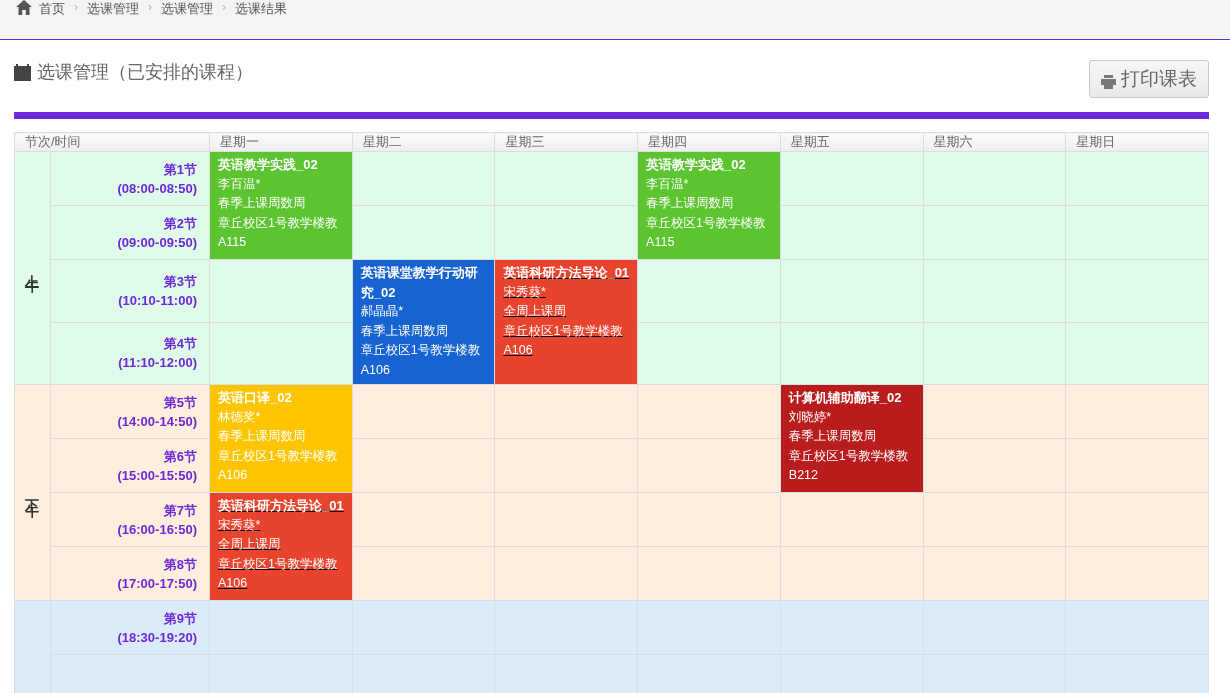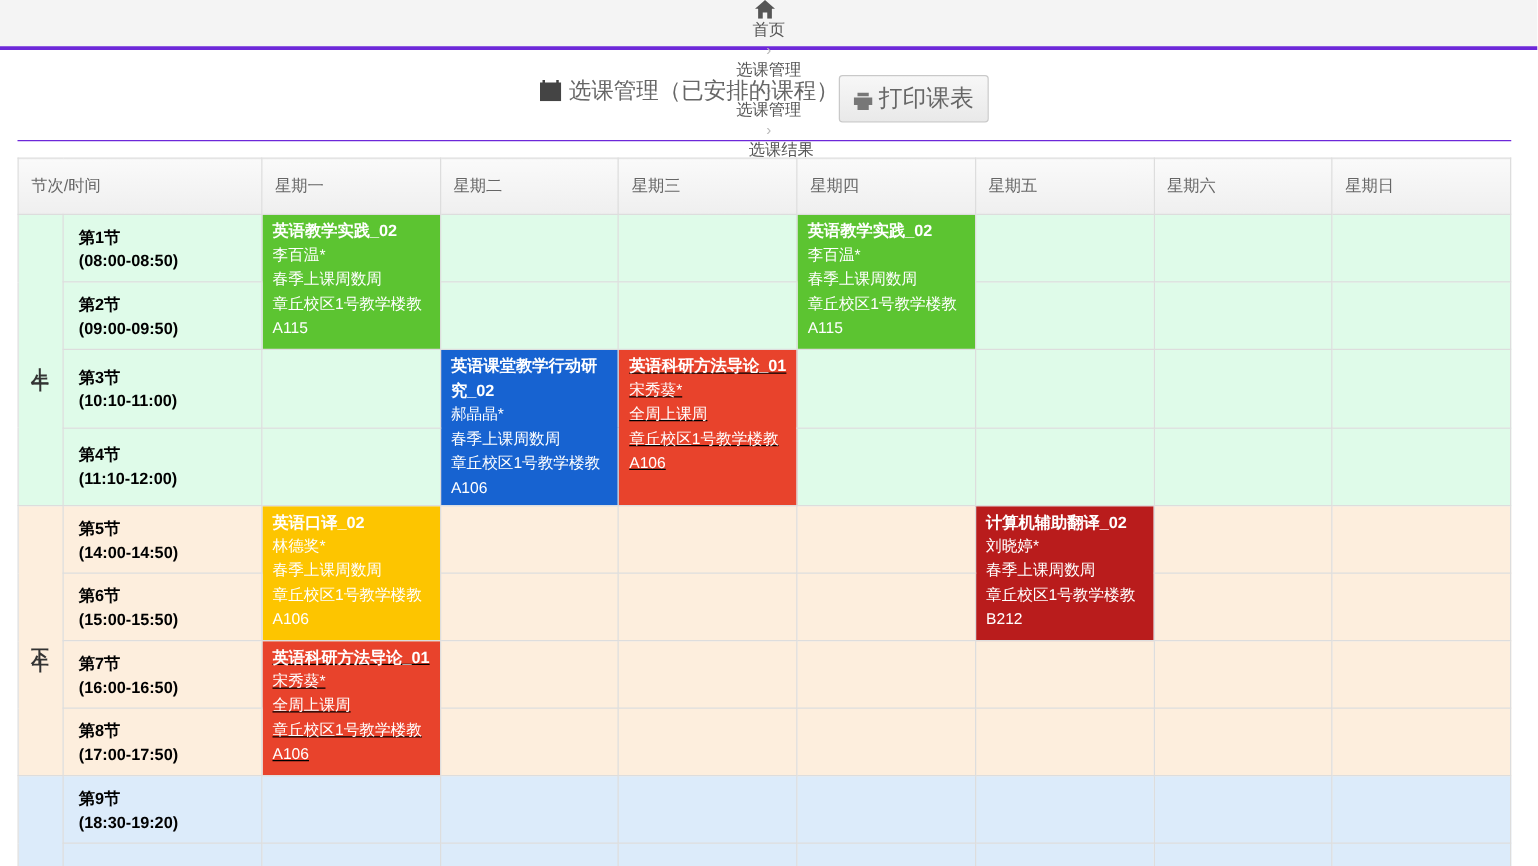--- a/index.html
+++ b/index.html
@@ -1,44 +1,44 @@
 <!DOCTYPE html>
 <html><head>
 <meta charset="utf-8">
 <style>
   * { margin:0; padding:0; box-sizing:border-box; }
   html,body { width:1230px; height:693px; overflow:hidden; background:#fff;
     font-family:"Liberation Sans","DejaVu Sans",sans-serif; }
 
   
-  .breadcrumb-bar { height:40px; background:#f4f4f4; border-bottom:3px solid #6d28d9;
-    display:flex; align-items:center; padding:0 16px;flex-direction:column; }
+  .breadcrumb-bar { height:40px; background:#f4f4f4; border-bottom:1px solid #6d28d9;
+    display:flex; padding:0 16px; }
   .crumb { font-size:13px; color:#555; cursor:pointer; }
-  .crumb.current { cursor:default;margin-left:20px; }
+  .crumb.current { cursor:default; }
   .crumb-sep { color:#b9b9b9; font-size:12px; margin:0 9px; }
   .home-icon { width:16px; height:15px; margin-right:7px; display:inline-block; }
 
   
   .content { padding:12px 21px 0 14px; }
-  .title-bar { display:flex; align-items:flex-start; justify-content:center;
-    padding:8px 0 14px 0; border-bottom:1px solid #6d28d9; }
+  .title-bar { display:flex; align-items:flex-start; justify-content:space-between;
+    padding:8px 0 14px 0; border-bottom:7px solid #6d28d9; }
   .page-title { font-size:18px; color:#666; display:flex; align-items:center; gap:6px; }
   .cal-icon { width:17px; height:17px; }
   .print-btn { display:flex; align-items:center; gap:5px; background:linear-gradient(#f7f7f7,#e9e9e9);
     border:1px solid #c9c9c9; border-radius:3px; padding:5px 11px; font-size:19px; color:#666;
     cursor:pointer; }
   .printer-icon { width:15px; height:14px; }
 
   
   table.timetable { width:1195px; border-collapse:collapse; table-layout:fixed; margin-top:13px; }
   .timetable th, .timetable td { border:1px solid #ddd; }
-  .timetable th { height:45px; background:linear-gradient(#fafafa,#efefef); font-weight:normal;
+  .timetable th { height:19px; background:linear-gradient(#fafafa,#efefef); font-weight:normal;
     font-size:13px; color:#666; text-align:left; padding-left:10px; }
-  td.time-cell { font-size:13px; font-weight:bold; color:#000000; padding:6px 12px;
-    line-height:19px; vertical-align:middle; }
+  td.time-cell { font-size:13px; font-weight:bold; color:#6d28d9; padding:6px 12px;
+    line-height:19px; vertical-align:middle;text-align:right; }
   td.sec-cell { text-align:center; vertical-align:middle; font-size:14px; font-weight:bold; color:#333; }
   .vlabel { writing-mode:vertical-lr; text-orientation:upright; letter-spacing:5px;
     display:inline-block; }
   td.am  { background:#dffbe9; }
   td.pm  { background:#fdeedd; }
   td.eve { background:#dcebfa; }
   td.course { vertical-align:top; padding:0; cursor:pointer; }
   td.course .cwrap { padding:3px 8px 4px 8px; }
   td.course .c-line { color:#fff; font-size:12.5px; line-height:19.5px; word-break:break-all; }
   td.course .c-title { font-weight:bold; font-size:13px; }

